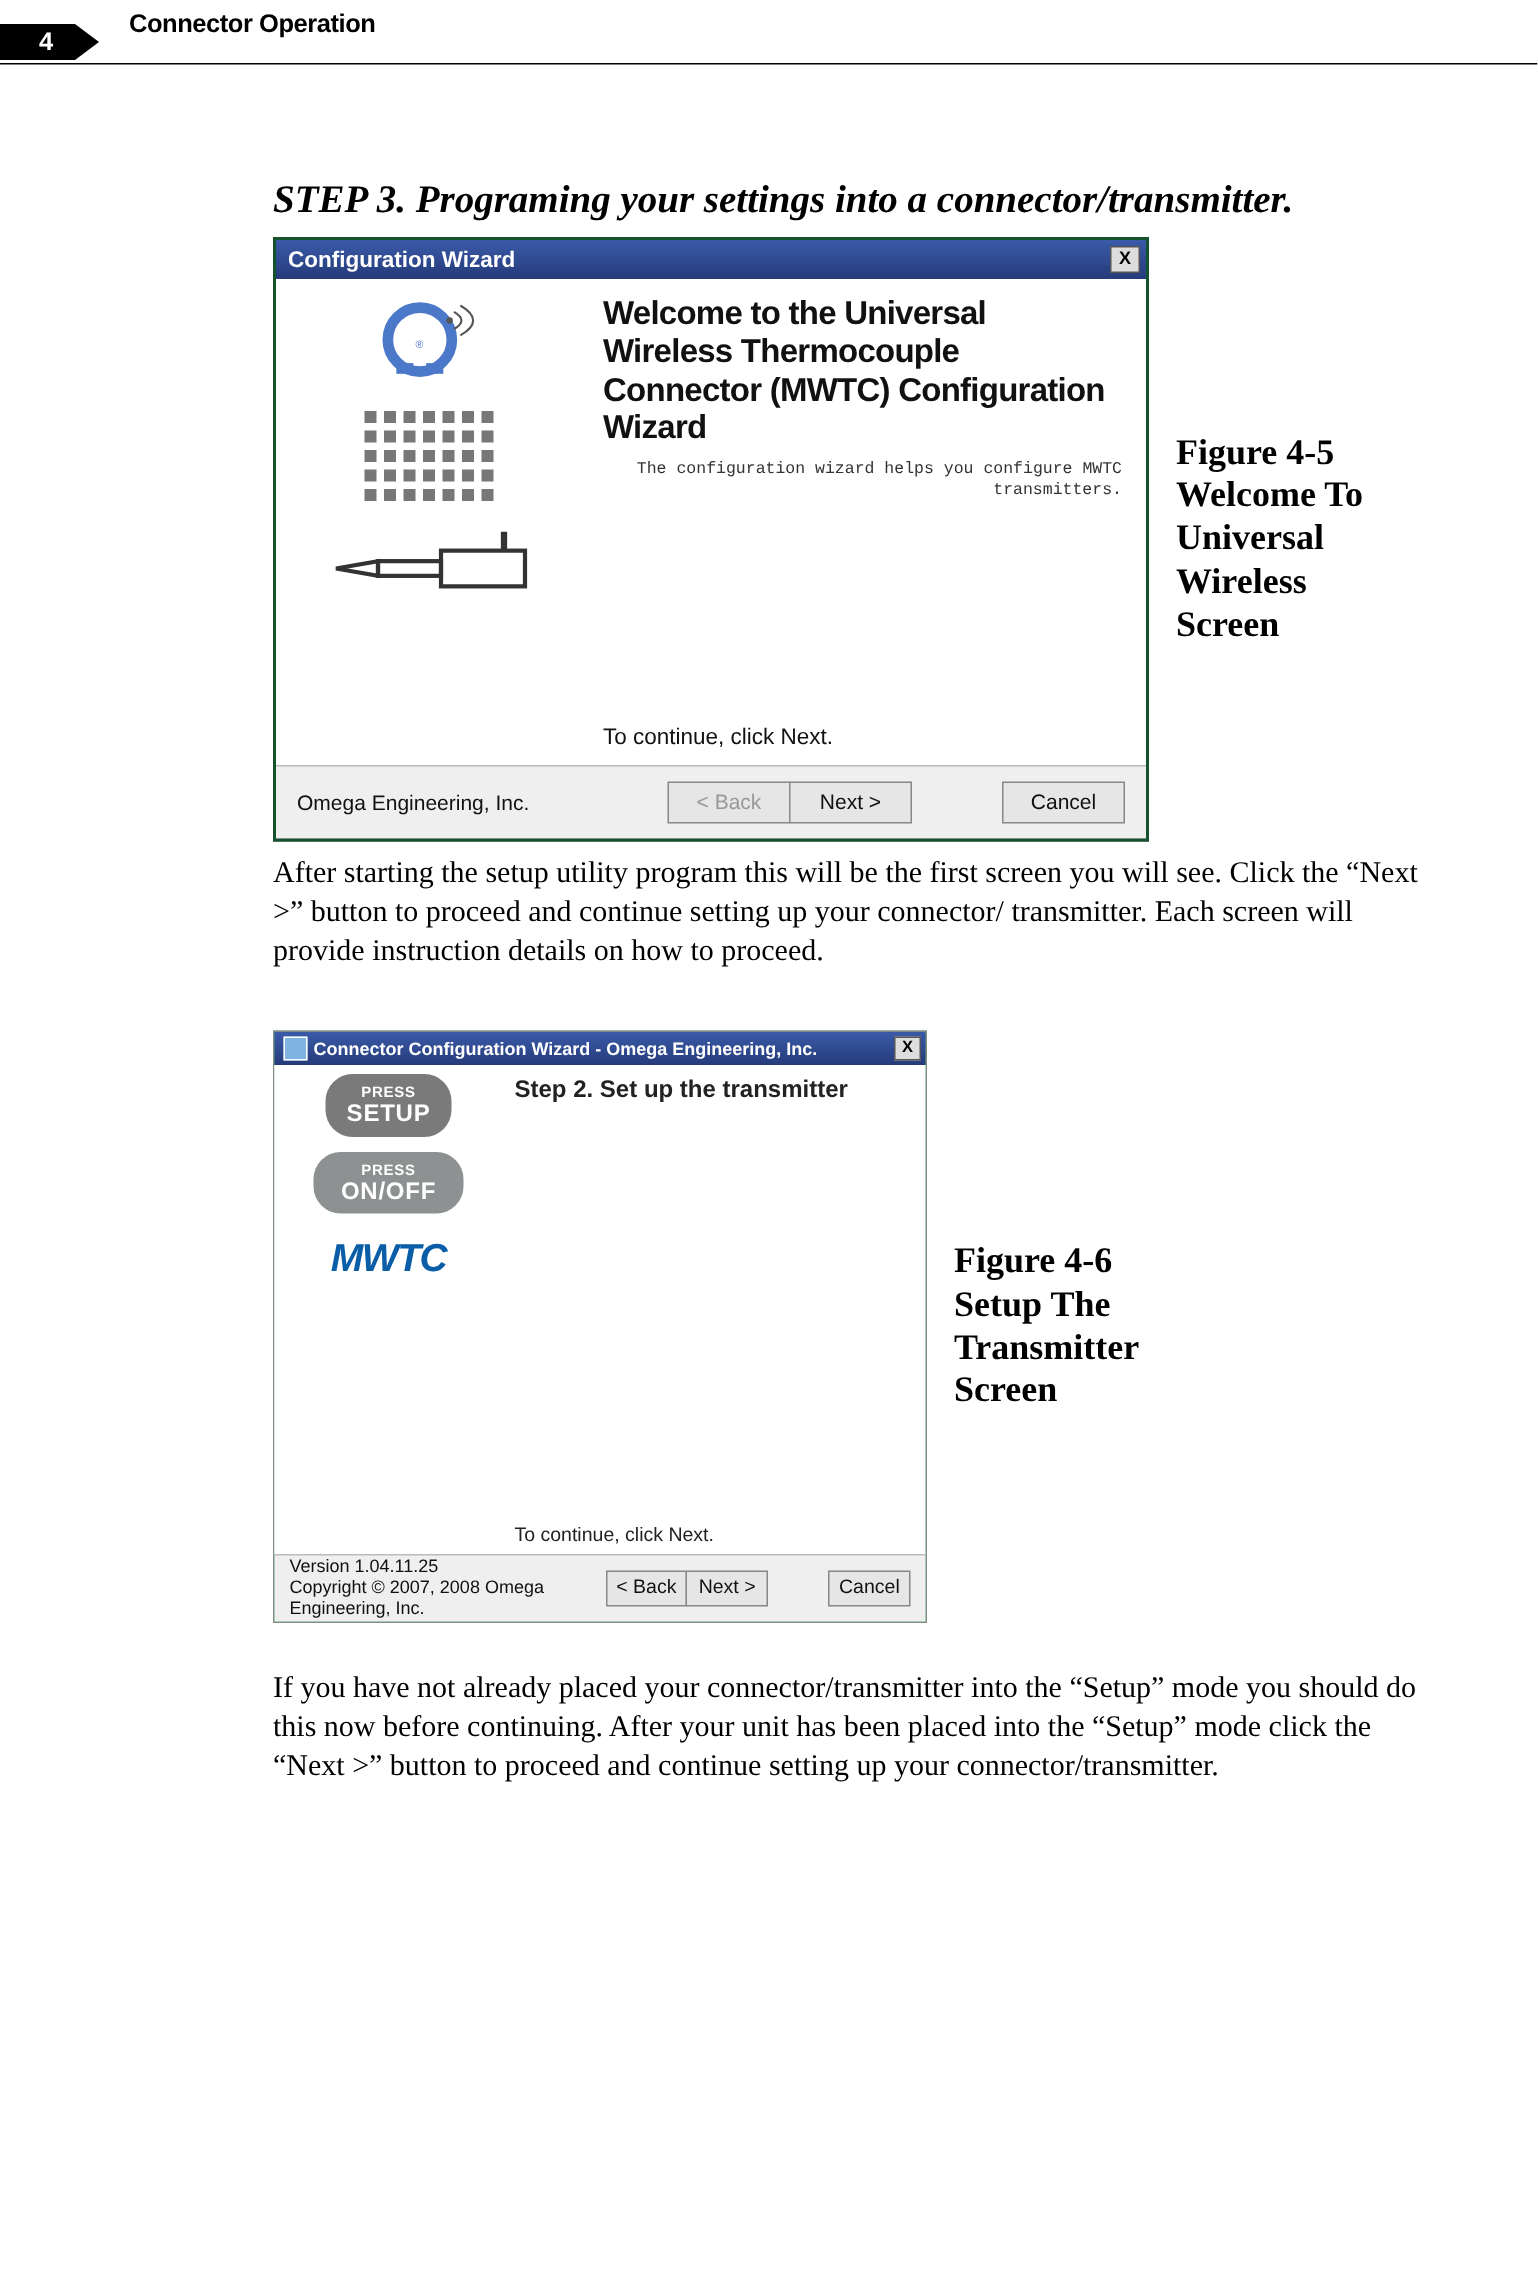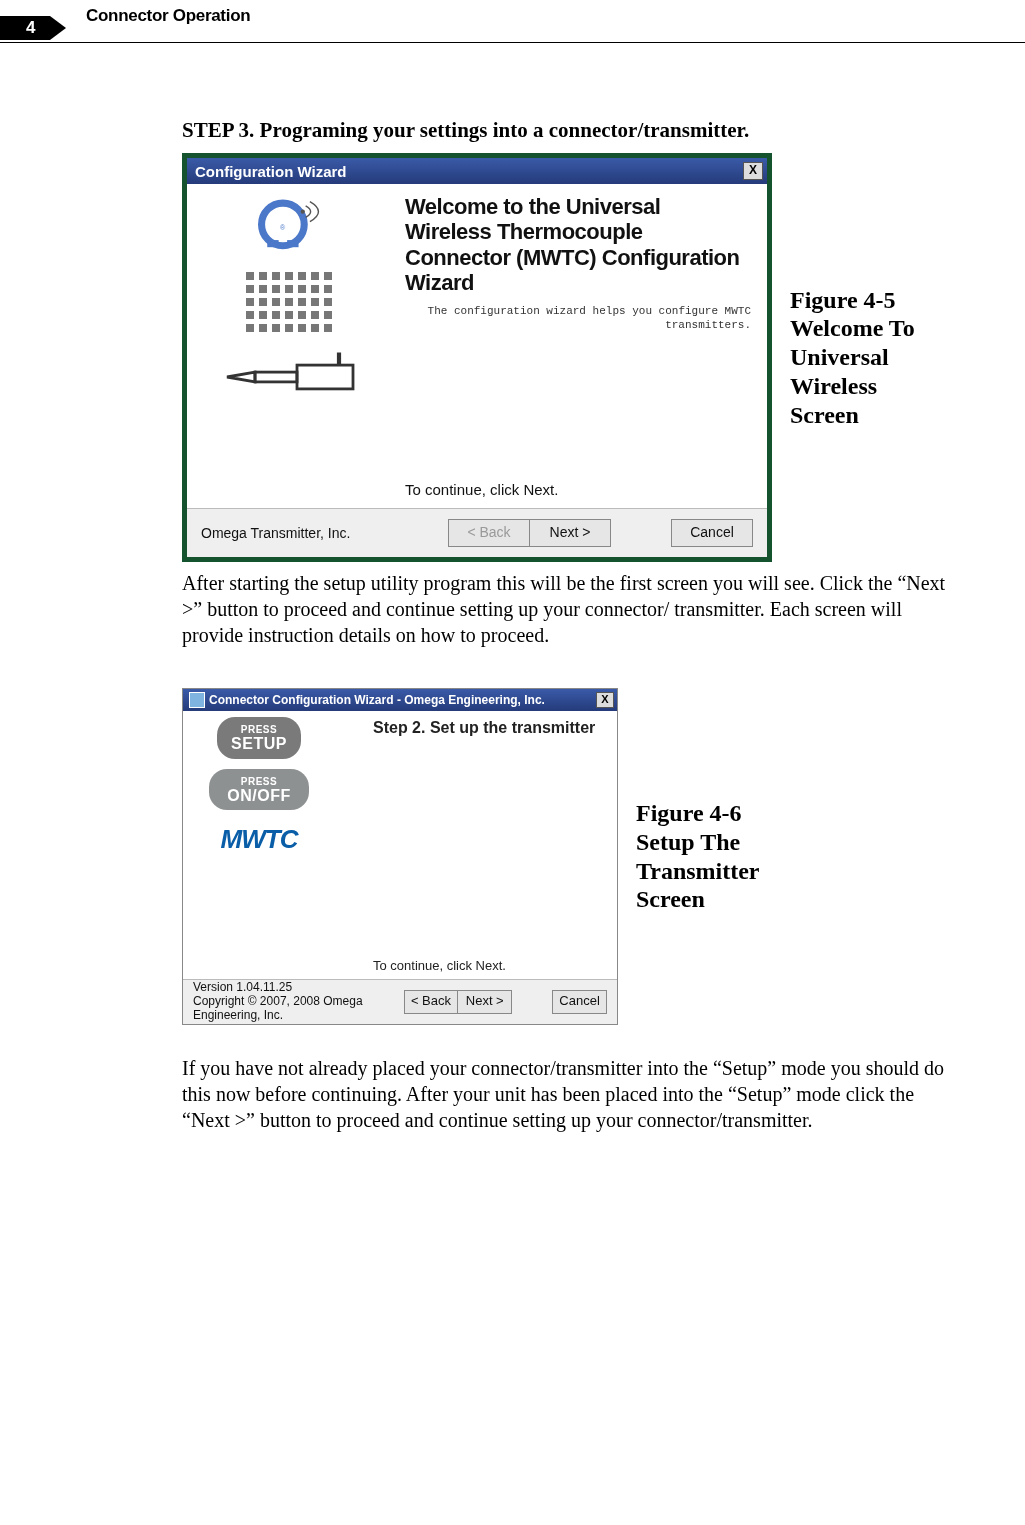--- a/index.html
+++ b/index.html
@@ -68,24 +68,25 @@
     border-top: 1px solid #000;
   }
   
   .content {
     margin-left: 182px;
     margin-right: 60px;
     padding-top: 58px;
   }
   .step-heading {
     font-weight: bold;
-    font-size: 21px;
+    font-size: 26px;
     color: #000;
     margin-bottom: 10px;
     font-family: "Palatino Linotype", Georgia, serif;
+    font-style: italic;
   }
   .figure-row {
     display: flex;
     align-items: center;
     gap: 18px;
     margin-bottom: 8px;
   }
   .figure-caption {
     font-family: "Palatino Linotype", Georgia, serif;
     font-weight: bold;
@@ -97,21 +98,21 @@
     font-family: "Palatino Linotype", Georgia, serif;
     font-size: 20px;
     line-height: 1.3;
     margin-top: 4px;
   }
   .gap { height: 40px; }
 
   
   .wiz1 {
     width: 580px;
-    border: 5px solid #14532d;
+    border: 2px solid #14532d;
     background: #0f172a;
     font-family: Tahoma, Arial, sans-serif;
   }
   .wiz1-titlebar {
     height: 26px;
     background: linear-gradient(#3a5aa8, #253b7a);
     color: #fff;
     display: flex;
     align-items: center;
     font-size: 15px;
@@ -249,22 +250,21 @@
     font-family: Arial;
     font-size: 11px;
     font-weight: bold;
     color: #000;
     text-align: center;
     line-height: 12px;
   }
   .wiz2-body {
     display: flex;
     background: #fff;
-    height: 268px;
-    gap: 30px;
+    height: 326px;
   }
   .wiz2-left {
     width: 140px;
     background: #fff;
     padding: 6px;
     display: flex;
     flex-direction: column;
     align-items: center;
   }
   .pill {
@@ -414,21 +414,21 @@
               <polygon points="50,28 50,42 10,35" fill="none" stroke="#333" stroke-width="4"></polygon>
             </svg>
           </div>
           <div class="wiz1-right">
             <div class="wiz1-h1">Welcome to the Universal Wireless Thermocouple Connector (MWTC) Configuration Wizard</div>
             <div class="wiz1-sub">The configuration wizard helps you configure MWTC transmitters.</div>
             <div class="wiz1-continue">To continue, click Next.</div>
           </div>
         </div>
         <div class="wiz-footer">
-          <div class="wiz-left-label">Omega Transmitter, Inc.</div>
+          <div class="wiz-left-label">Omega Engineering, Inc.</div>
           <div class="spacer"></div>
           <div class="wbtn disabled">&lt; Back</div>
           <div class="wbtn">Next &gt;</div>
           <div class="wbtn gap-left">Cancel</div>
         </div>
       </div>
       <div class="figure-caption">Figure 4-5 Welcome To Universal Wireless Screen</div>
     </div>
 
     <div class="para">After starting the setup utility program this will be the first screen you will see. Click the “Next &gt;” button to proceed and continue setting up your connector/ transmitter. Each screen will provide instruction details on how to proceed.</div>

